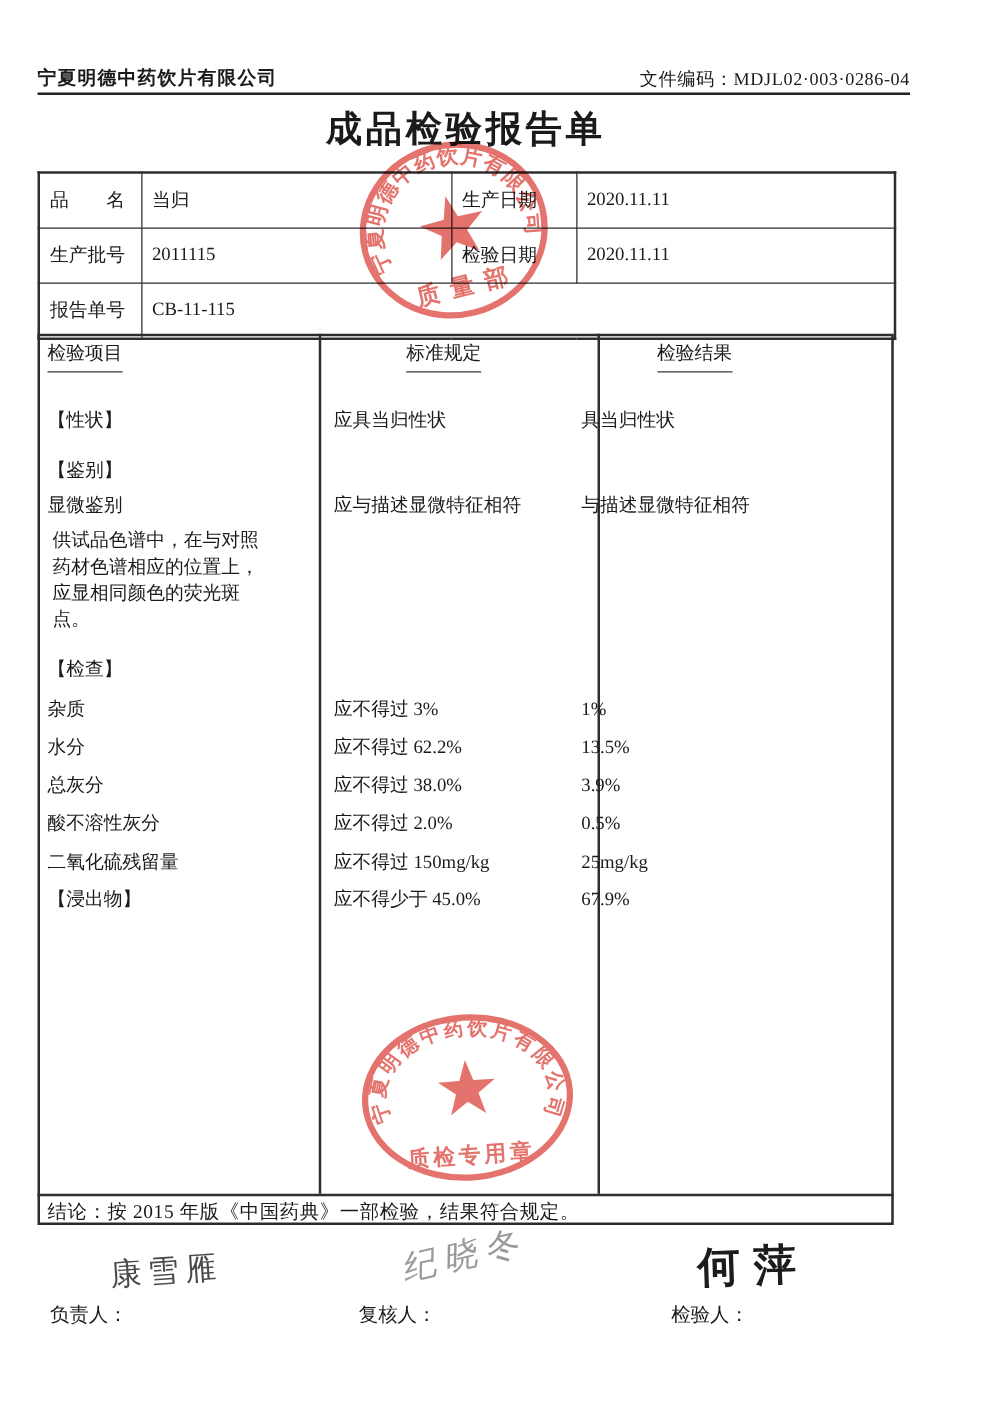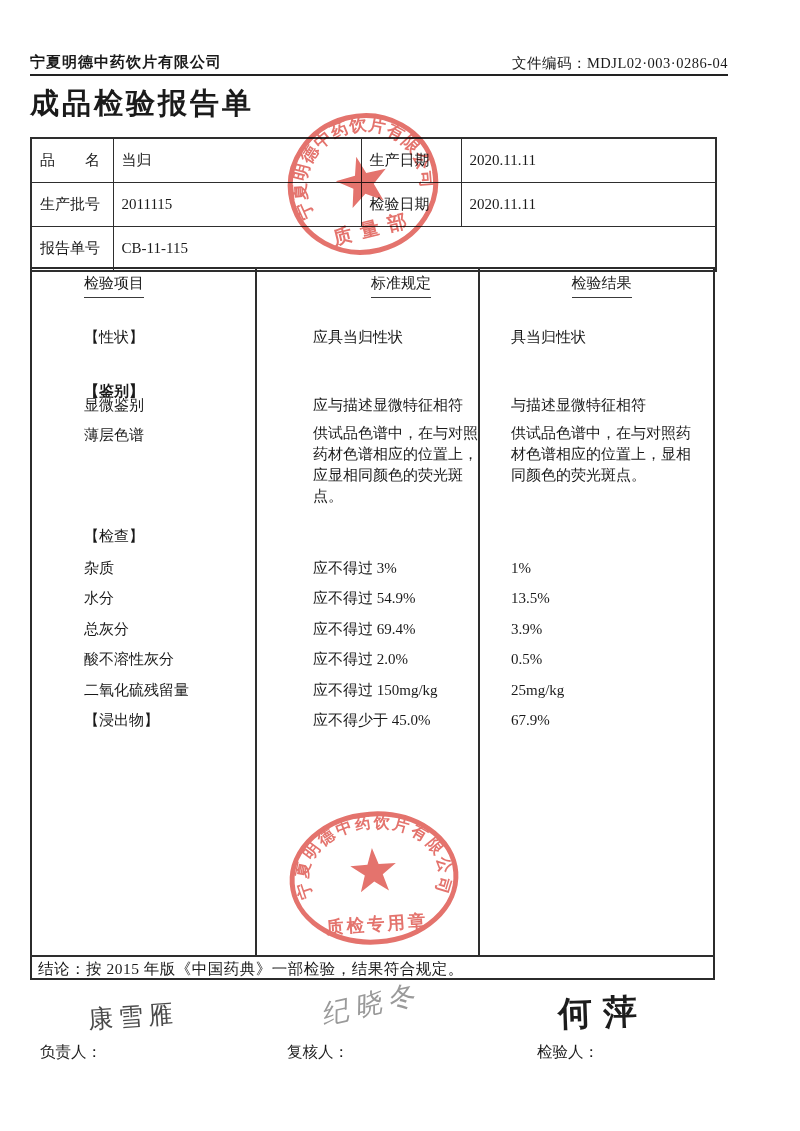--- a/index.html
+++ b/index.html
@@ -6,41 +6,41 @@
   html,body { background:#ffffff; }
   body { font-family:"Liberation Serif","DejaVu Serif",serif; color:#1a1a1a; }
   .page { position:relative; width:800px; height:1131px; background:#ffffff; overflow:hidden; }
 
   
   .hdr-company { position:absolute; left:30px; top:53px; font-size:15px; font-weight:bold; letter-spacing:1px; }
   .hdr-code { position:absolute; right:72px; top:54px; font-size:14.5px; letter-spacing:0.5px; }
   .hdr-rule { position:absolute; left:30px; top:74px; width:698px; height:2px; background:#222; }
 
   
-  .title { position:absolute; left:30px; top:84px; width:685px; text-align:left;
+  .title { position:absolute; left:30px; top:84px; width:685px; text-align:center;
            font-size:29px; font-weight:bold; letter-spacing:3px; }
 
   
   table.info { position:absolute; left:30px; top:137px; width:685px; border-collapse:collapse;
                table-layout:fixed; font-size:15px; }
   table.info, table.info td { border:1.6px solid #2e2e2e; }
   table.info { border-width:2px; }
   table.info td { height:31px; padding:12px 8px; vertical-align:middle; }
   td.ilabel { padding:0 10px; }
   td.ilabel2 { padding:0 0 0 12px; }
   col.c1{width:82px;} col.c2{width:248px;} col.c3{width:100px;} col.c4{width:255px;}
 
   
   .main-frame { position:absolute; left:30px; top:267px; width:685px; height:713px; border:2px solid #2b2b2b; }
   .vline { position:absolute; width:1.6px; background:#2e2e2e; top:267px; height:688px; }
   .vline.v1 { left:255px; } .vline.v2 { left:478px; }
   .hline-conclusion { position:absolute; left:30px; top:955px; width:685px; height:1.8px; background:#2e2e2e; }
 
   .trow { position:absolute; left:30px; width:685px; display:flex; align-items:flex-start;
-          font-size:15px; line-height:24px;padding-left:46px; }
+          font-size:15px; line-height:24px; }
   .trow .c-item { width:225px; padding-left:8px; }
   .trow .c-std  { width:198px; padding-left:12px; padding-right:10px; }
   .trow .c-res  { width:201px; padding-left:12px; padding-right:8px; }
   .trow.wrap .c-std, .trow.wrap .c-res { line-height:21px; }
   .thead-row .c-std, .thead-row .c-res { text-align:center; }
   .u { display:inline-block; border-bottom:1.5px solid #3a3a3a; padding-bottom:2px; }
 
   .conclusion { position:absolute; left:38px; top:959px; width:670px; font-size:15.5px; letter-spacing:0.5px; }
 
   
@@ -103,53 +103,51 @@
     <div class="c-item"><span class="u">检验项目</span></div>
     <div class="c-std"><span class="u">标准规定</span></div>
     <div class="c-res"><span class="u">检验结果</span></div>
   </div>
 
   <div class="trow" style="top:325px;">
     <div class="c-item">【性状】</div>
     <div class="c-std">应具当归性状</div>
     <div class="c-res">具当归性状</div>
   </div>
-  <div class="trow" style="top:379px;font-weight:bold;">
+  <div class="trow" style="top:365px;">
     <div class="c-item">【鉴别】</div>
     <div class="c-std"></div>
     <div class="c-res"></div>
   </div>
   <div class="trow" style="top:393px;">
     <div class="c-item">显微鉴别</div>
     <div class="c-std">应与描述显微特征相符</div>
     <div class="c-res">与描述显微特征相符</div>
   </div>
   <div class="trow wrap" style="top:423px;">
-    <div class="c-item">薄层色谱</div>
     <div class="c-std">供试品色谱中，在与对照药材色谱相应的位置上，应显相同颜色的荧光斑点。</div>
-    <div class="c-res">供试品色谱中，在与对照药材色谱相应的位置上，显相同颜色的荧光斑点。</div>
   </div>
   <div class="trow" style="top:524px;">
     <div class="c-item">【检查】</div>
     <div class="c-std"></div>
     <div class="c-res"></div>
   </div>
   <div class="trow" style="top:556px;">
     <div class="c-item">杂质</div>
     <div class="c-std">应不得过 3%</div>
     <div class="c-res">1%</div>
   </div>
   <div class="trow" style="top:586px;align-items:center;">
     <div class="c-item">水分</div>
-    <div class="c-std">应不得过 54.9%</div>
+    <div class="c-std">应不得过 62.2%</div>
     <div class="c-res">13.5%</div>
   </div>
   <div class="trow" style="top:617px;">
     <div class="c-item">总灰分</div>
-    <div class="c-std">应不得过 69.4%</div>
+    <div class="c-std">应不得过 38.0%</div>
     <div class="c-res">3.9%</div>
   </div>
   <div class="trow" style="top:647px;">
     <div class="c-item">酸不溶性灰分</div>
     <div class="c-std">应不得过 2.0%</div>
     <div class="c-res">0.5%</div>
   </div>
   <div class="trow" style="top:678px;">
     <div class="c-item">二氧化硫残留量</div>
     <div class="c-std">应不得过 150mg/kg</div>

